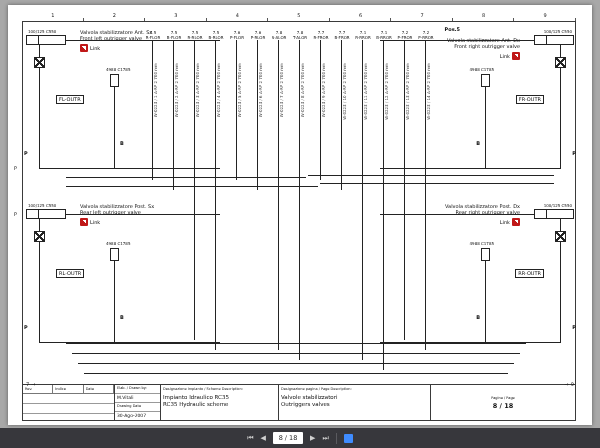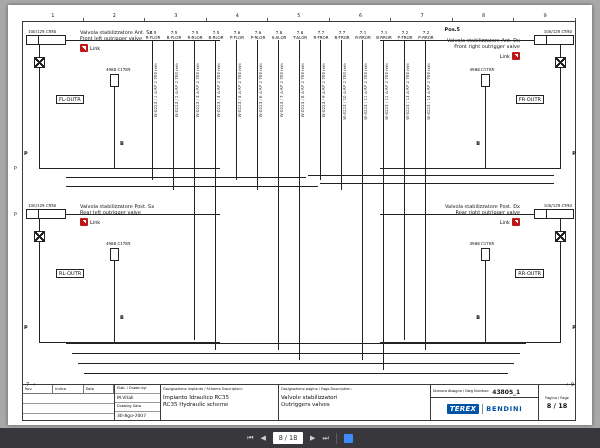--- a/index.html
+++ b/index.html
@@ -112,31 +112,20 @@
       <div class="tb-sec" style="width:118px">
         <div class="sec-head">Designazione Impianto / Scheme Description:</div>
         <div class="sec-it">Impianto Idraulico RC35</div>
         <div class="sec-en">RC35 Hydraulic scheme</div>
       </div>
       <div class="tb-sec" style="width:152px">
         <div class="sec-head">Designazione pagina / Page Description:</div>
         <div class="sec-it">Valvole stabilizzatori</div>
         <div class="sec-en">Outriggers valves</div>
       </div>
-      <div class="tb-sec" style="width:108px">
-        <div class="dwg-top">
-          <span class="dwg-label">Numero disegno / Dwg Number:</span>
-          <span class="dwg-num">43805_1</span>
-        </div>
-        <div class="logo-row">
-          <span class="terex">TEREX</span>
-          <span class="logo-sep"></span>
-          <span class="bendini">BENDINI</span>
-        </div>
-      </div>
       <div class="tb-sec page-sec">
         <span class="page-label">Pagina / Page</span>
         <span class="page-num">8 / 18</span>
       </div>
     </div>
   </div>
 
   <span class="edge-p" style="left:6px;top:160px">P</span>
   <span class="edge-p" style="left:6px;top:206px">P</span>
 

